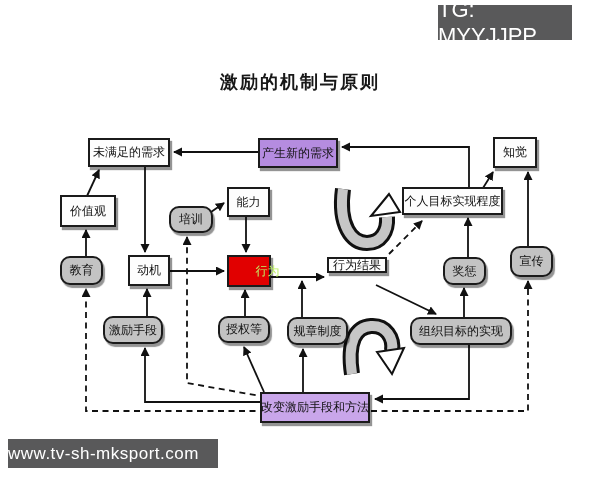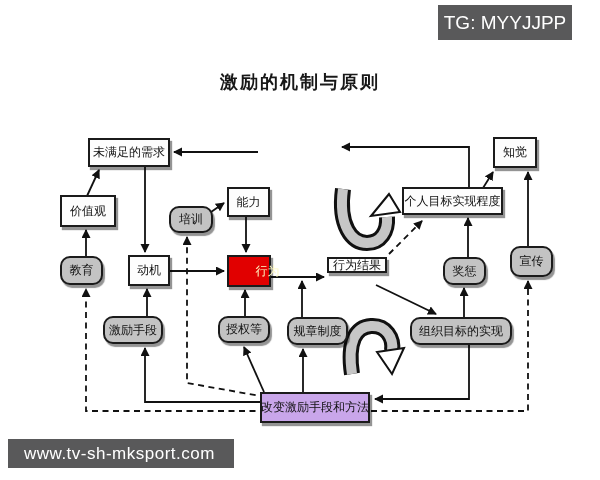--- a/index.html
+++ b/index.html
@@ -17,27 +17,27 @@
     position:absolute;z-index:2;display:flex;align-items:center;justify-content:center;
     border:2px solid #1b1b1b;box-sizing:border-box;
     font-size:12px;font-weight:normal;color:#111;text-align:center;line-height:1.05;
     box-shadow:2px 3px 1px rgba(0,0,0,0.42);
     white-space:nowrap;
   }
   .node.white{background:#fdfdfd;}
   .node.gray{background:var(--node_gray,#c3c3c3);border-radius:10px;}
   .node.purple-top{background:var(--node_purple_top,#b58ce0);}
   .node.purple-bottom{background:var(--node_purple_bottom,#c9a6ea);}
-  .node.red{background:var(--node_red,#e10000);color:#fef9c3;padding-left:37px;}
+  .node.red{background:var(--node_red,#e10000);color:#bef264;padding-left:37px;}
   .watermark{
     position:absolute;z-index:3;display:flex;align-items:center;
     background:var(--watermark_bg,#59595a);color:#fff;
   }
-  #wm-top{left:438px;top:5px;width:134px;height:35px;justify-content:center;font-size:19px;}
-  #wm-bottom{left:8px;top:439px;width:210px;height:29px;padding-left:16px;font-size:17px;letter-spacing:0.5px;}
+  #wm-top{left:438px;top:5px;width:134px;height:35px;justify-content:center;font-size:22px;}
+  #wm-bottom{left:8px;top:439px;width:210px;height:29px;padding-left:0;font-size:17px;letter-spacing:0.5px;}
 </style>
 </head>
 <body>
 
 <div id="stage">
 
   <div id="page-title">激励的机制与原则</div>
 
   <div class="watermark" id="wm-top">
     <span>TG: MYYJJPP</span>
@@ -90,20 +90,21 @@
       <polygon points="389,194 371,216 400,212" fill="#fff" stroke="#111" stroke-width="2"></polygon>
     </g>
     <g>
       <path d="M352,374 C347,341 356,327 371,326 C386,325 394,338 392,351" stroke="#111" stroke-width="16" fill="none"></path>
       <path d="M352,374 C347,341 356,327 371,326 C386,325 394,338 392,351" stroke="#c6c6c6" stroke-width="10" fill="none"></path>
       <polygon points="392,374 377,352 404,348" fill="#fff" stroke="#111" stroke-width="2"></polygon>
     </g>
   </svg>
 
   <div class="node white" style="left:88px;top:138px;width:82px;height:29px">未满足的需求</div>
+  <div class="node purple-top" style="left:258px;top:138px;width:80px;height:30px">产生新的需求</div>
   <div class="node white" style="left:493px;top:137px;width:44px;height:31px">知觉</div>
   <div class="node white" style="left:60px;top:195px;width:56px;height:32px">价值观</div>
   <div class="node gray" style="left:169px;top:206px;width:44px;height:27px">培训</div>
   <div class="node white" style="left:227px;top:187px;width:43px;height:30px">能力</div>
   <div class="node white" style="left:402px;top:187px;width:101px;height:28px">个人目标实现程度</div>
   <div class="node gray" style="left:60px;top:256px;width:43px;height:29px">教育</div>
   <div class="node white" style="left:128px;top:255px;width:42px;height:31px">动机</div>
   <div class="node red" style="left:227px;top:255px;width:44px;height:32px">行为</div>
   <div class="node white" style="left:327px;top:257px;width:60px;height:16px">行为结果</div>
   <div class="node gray" style="left:443px;top:257px;width:43px;height:28px">奖惩</div>

